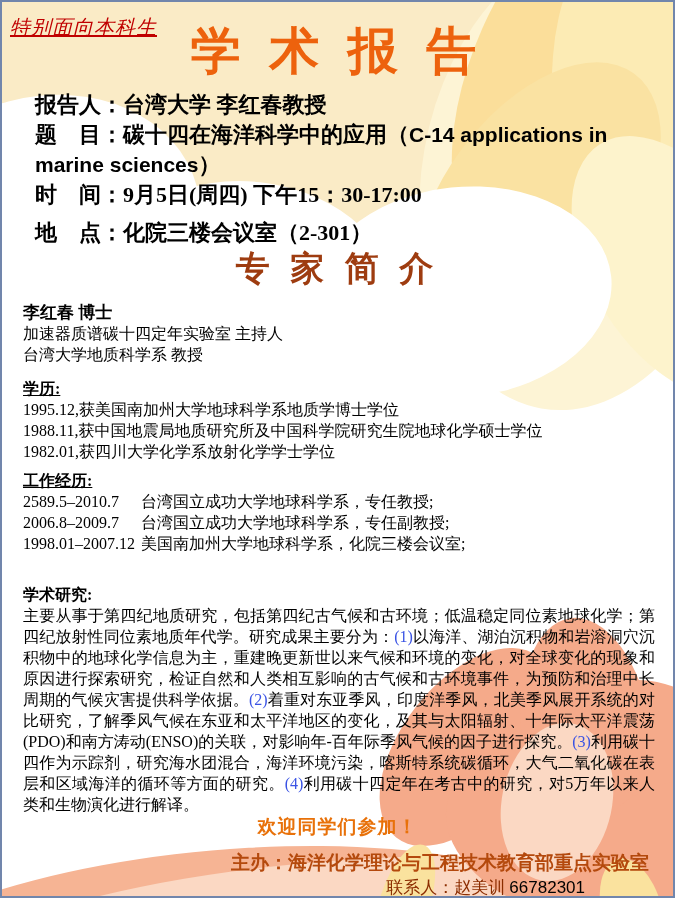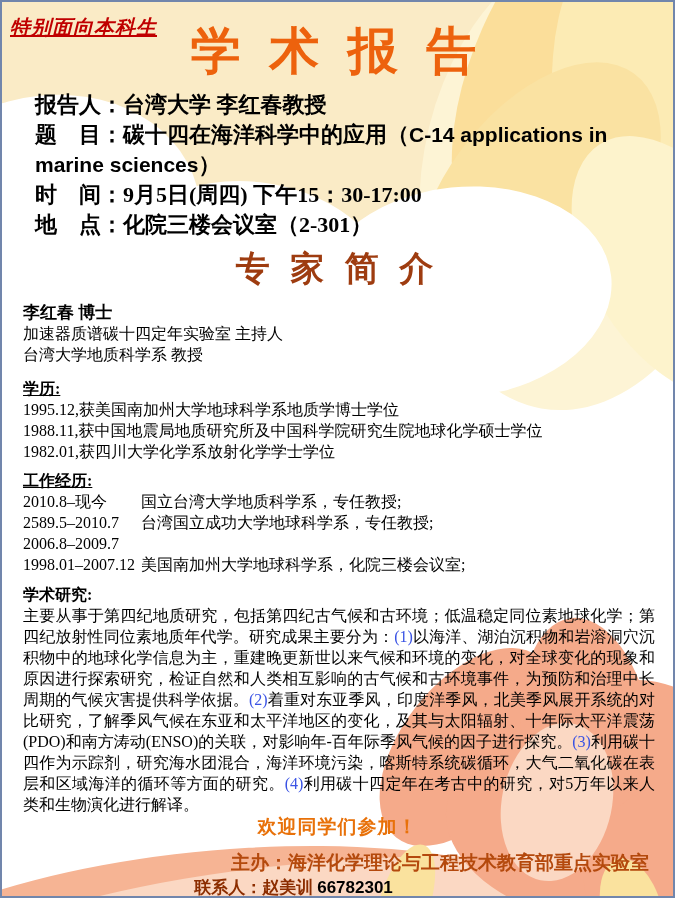--- a/index.html
+++ b/index.html
@@ -27,30 +27,30 @@
   .sp4 { left:440px; top:760px; width:230px; height:150px; background:#F5AA8A; transform:rotate(20deg); }
   .sp5 { left:580px; top:780px; width:200px; height:170px; background:#F5AA8A; transform:rotate(-20deg); }
   .sp6 { left:500px; top:720px; width:110px; height:160px; background:#FBD8C3; transform:rotate(12deg); }
   .yb1 { left:378px; top:840px; width:50px;  height:120px; background:#FAE29E; transform:rotate(18deg); }
   .yb2 { left:600px; top:855px; width:60px;  height:110px; background:#FAE29E; transform:rotate(-15deg); }
 
   .content { position:relative; z-index:1; width:100%; height:100%; }
   .content > div, .content > h1, .content > h2 { position:absolute; margin:0; }
 
   .banner {
-    left:8px; top:12px; font-size:20px; font-weight:bold; font-style:italic;
+    left:8px; top:12px; font-size:20px; font-weight:normal; font-style:italic;
     text-decoration:underline; color:#C00000; letter-spacing:1px;
   }
   .title {
     left:0; right:0; top:16px; text-align:center;
     font-size:50px; font-weight:bold; color:#ED620D; letter-spacing:8px;
   }
   .details { left:33px; right:24px; top:88px; font-size:22px; font-weight:bold; line-height:30px; }
   .details .en { font-family:"Liberation Sans", sans-serif; font-size:21px; }
-  .details .place-line { }
+  .details .place-line { margin-top:8px; }
   .sec-title {
     left:0; right:0; top:244px; text-align:center;
     font-size:34px; font-weight:bold; color:#9E3C10; letter-spacing:6px;
   }
   .bio { left:21px; top:300px; font-size:16px; line-height:21px; }
   .bio-name { font-weight:bold; font-size:17px; }
   .heading { font-size:16px; font-weight:bold; line-height:21px; }
   .u { text-decoration:underline; }
   .edu  { left:21px; top:376px; font-size:16px; line-height:21px; }
   .work { left:21px; top:468px; font-size:16px; line-height:21px; }
@@ -61,21 +61,21 @@
   .rpara { margin:0; text-align:justify; }
   .marker { color:#3A53E4; }
   .welcome {
     left:0; right:0; top:812px; text-align:center;
     font-size:19px; font-weight:bold; color:#E87109; letter-spacing:1px;
   }
   .organizer {
     left:0; right:24px; top:848px; text-align:right;
     font-size:19px; font-weight:bold; color:#B4490D;
   }
-  .contact { left:0; right:88px; top:874px; text-align:center; font-size:17px; font-weight:bold; }
+  .contact { left:0; right:88px; top:874px; text-align:right; font-size:17px; font-weight:normal; }
   .clabel { color:#8C2D00; }
   .cphone { color:#000; font-family:"Liberation Sans", sans-serif; margin-left:4px; }
 </style>
 </head>
 <body>
 
 <div class="poster">
 
   <div class="deco band-top"></div>
   <div class="deco yp0"></div>
@@ -121,29 +121,26 @@
     <div class="edu">
       <div class="heading u">学历:</div>
       <div>1995.12,获美国南加州大学地球科学系地质学博士学位</div>
       <div>1988.11,获中国地震局地质研究所及中国科学院研究生院地球化学硕士学位</div>
       <div>1982.01,获四川大学化学系放射化学学士学位</div>
     </div>
 
     <div class="work">
       <div class="heading u">工作经历:</div>
       <div class="wrow">
-          <span class="period">2010.8–现今</span>
-          <span class="pos">国立台湾大学地质科学系，专任教授;</span>
-        </div>
-      <div class="wrow">
           <span class="period">2589.5–2010.7</span>
           <span class="pos">台湾国立成功大学地球科学系，专任教授;</span>
         </div>
       <div class="wrow">
           <span class="period">2006.8–2009.7</span>
+          <span class="pos">台湾国立成功大学地球科学系，专任副教授;</span>
         </div>
       <div class="wrow">
           <span class="period">1998.01–2007.12</span>
           <span class="pos">美国南加州大学地球科学系，化院三楼会议室;</span>
         </div>
     </div>
 
     <div class="research">
       <div class="heading">学术研究:</div>
       <p class="rpara"><span>主要从事于第四纪地质研究，包括第四纪古气候和古环境；低温稳定同位素地球化学；第四纪放射性同位素地质年代学。研究成果主要分为：</span><span class="marker">(1)</span><span>以海洋、湖泊沉积物和岩溶洞穴沉积物中的地球化学信息为主，重建晚更新世以来气候和环境的变化，对全球变化的现象和原因进行探索研究，检证自然和人类相互影响的古气候和古环境事件，为预防和治理中长周期的气候灾害提供科学依据。</span><span class="marker">(2)</span><span>着重对东亚季风，印度洋季风，北美季风展开系统的对比研究，了解季风气候在东亚和太平洋地区的变化，及其与太阳辐射、十年际太平洋震荡(PDO)和南方涛动(ENSO)的关联，对影响年-百年际季风气候的因子进行探究。</span><span class="marker">(3)</span><span>利用碳十四作为示踪剂，研究海水团混合，海洋环境污染，喀斯特系统碳循环，大气二氧化碳在表层和区域海洋的循环等方面的研究。</span><span class="marker">(4)</span><span>利用碳十四定年在考古中的研究，对5万年以来人类和生物演化进行解译。</span></p>

